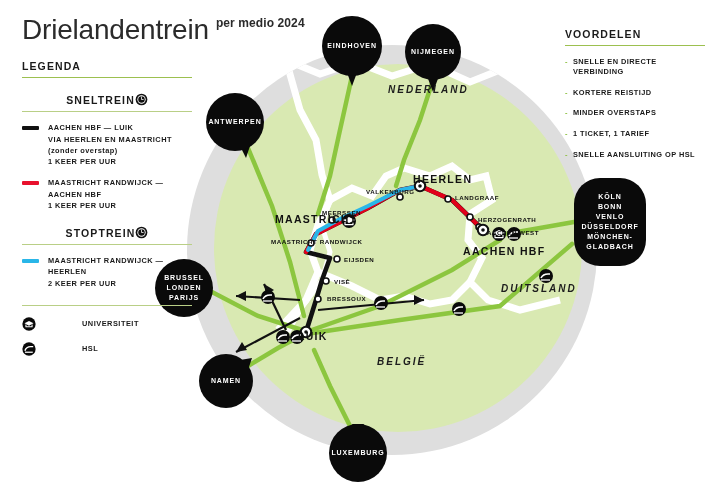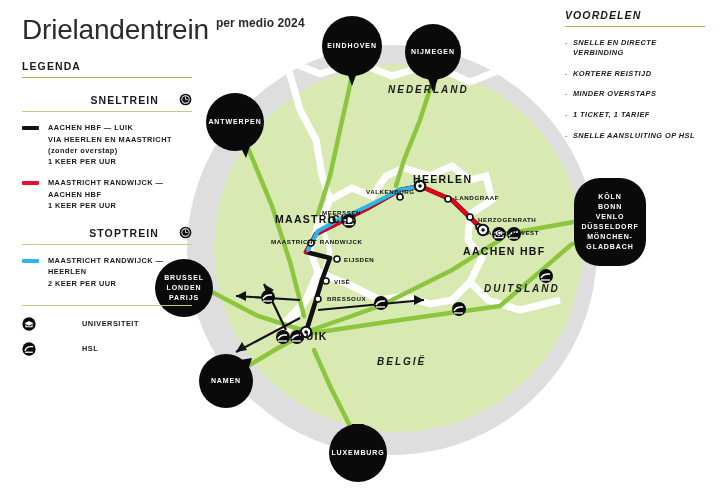--- a/index.html
+++ b/index.html
@@ -12,31 +12,31 @@
   .title-wrap{position:absolute;left:22px;top:16px;display:flex;align-items:flex-start;gap:7px;}
   .title{font-size:28px;font-weight:300;letter-spacing:-0.2px;color:#2b2b2b;line-height:1;}
   .subtitle{font-size:12px;font-weight:700;color:#2b2b2b;letter-spacing:0.1px;}
 
   
   .legend{position:absolute;left:22px;top:60px;width:170px;}
   .leg-head{font-size:10.5px;font-weight:700;letter-spacing:1.1px;color:#1a1a1a;}
   .leg-rule{height:1.4px;background:#9cc04f;margin:5px 0 0 0;width:100%;}
   .leg-rule.thin{background:#b9cf86;height:1px;}
   .leg-sec{margin-top:15px;position:relative;}
-  .leg-sec-row{display:flex;align-items:center;justify-content:flex-end;gap:20px;}
+  .leg-sec-row{display:flex;align-items:center;justify-content:center;}
   .clock{width:13px;height:13px;flex:0 0 auto;}
   .leg-item{display:flex;gap:9px;margin-top:10px;align-items:flex-start;}
   .swatch{width:17px;height:4px;flex:0 0 auto;margin-top:4px;border-radius:1px;}
   .leg-lines{font-size:7.4px;font-weight:700;letter-spacing:0.45px;line-height:1.52;color:#1a1a1a;}
   .leg-lines .soft{font-weight:700;}
   .icon-row{display:flex;align-items:center;gap:10px;margin-top:11px;}
   .icon-row .lbl{font-size:7.4px;font-weight:700;letter-spacing:0.5px;margin-left:36px;}
 
   
-  .voordelen{position:absolute;left:565px;top:9px;width:140px;font-style:italic;}
+  .voordelen{position:absolute;left:565px;top:28px;width:140px;}
   .vd-head{font-size:10.5px;font-weight:700;letter-spacing:1.1px;}
   .vd-item{display:flex;gap:5px;margin-top:11px;font-size:7.4px;font-weight:700;
            letter-spacing:0.45px;line-height:1.3;}
   .vd-dash{color:#8cbf3f;font-weight:700;}
 
   
   #map{position:absolute;left:0;top:0;}
 
   
   .bubble{position:absolute;background:#0a0a0a;color:#fff;display:flex;
@@ -181,21 +181,21 @@
       <polygon points="346,70 358,70 352,86"></polygon>
       <polygon points="427,76 439,76 433,92"></polygon>
       <polygon points="240,146 252,140 246,158"></polygon>
       <polygon points="208,282 212,294 196,296"></polygon>
       <polygon points="248,370 240,360 252,358"></polygon>
       <polygon points="352,424 364,424 358,438"></polygon>
     </g>
   </svg>
 
   <div class="mlabel country" style="left:378px;top:84px;margin-left:10px;">NEDERLAND</div>
-  <div class="mlabel country" style="left:484px;top:283px;">DUITSLAND</div>
+  <div class="mlabel country" style="left:501px;top:283px;">DUITSLAND</div>
   <div class="mlabel country" style="left:377px;top:356px;">BELGIË</div>
 
   <div class="mlabel city-major" style="left:275px;top:213px;">MAASTRICHT</div>
   <div class="mlabel city-major" style="left:413px;top:173px;">HEERLEN</div>
   <div class="mlabel city-major" style="left:463px;top:245px;">AACHEN HBF</div>
   <div class="mlabel city-major" style="left:298px;top:330px;">LUIK</div>
 
   <div class="mlabel city-minor" style="left:366px;top:188px;">VALKENBURG</div>
   <div class="mlabel city-minor" style="left:322px;top:209px;">MEERSSEN</div>
   <div class="mlabel city-minor" style="left:455px;top:194px;">LANDGRAAF</div>

